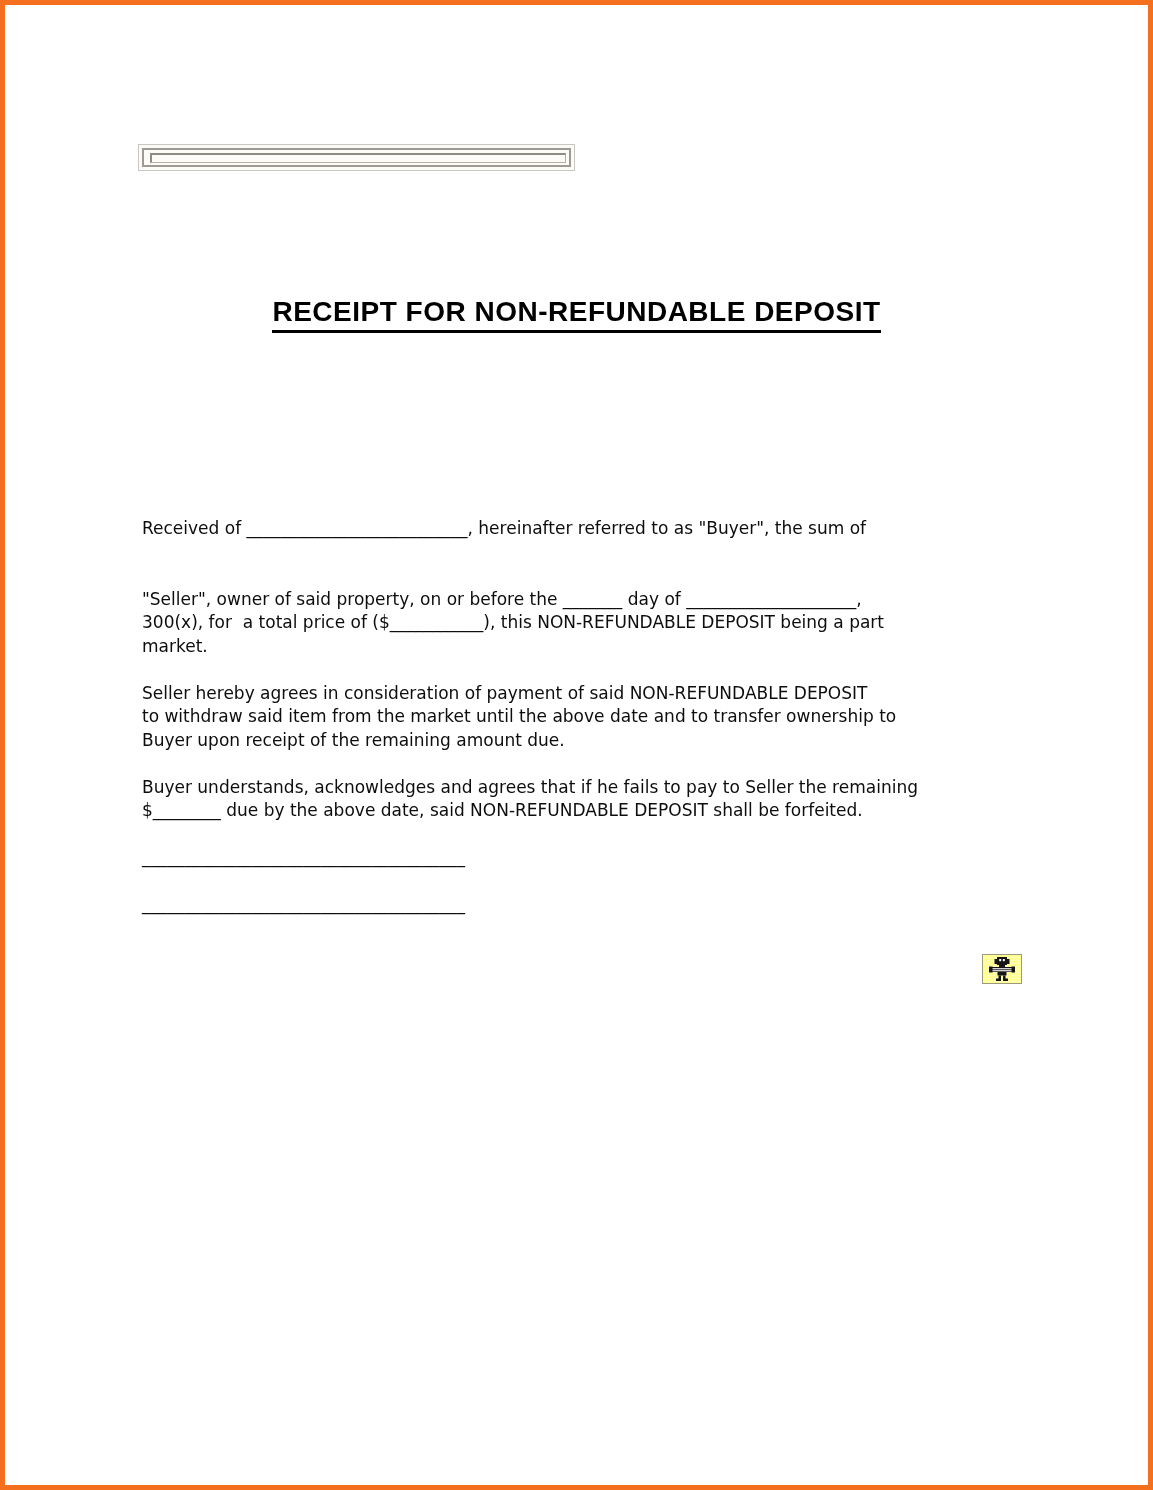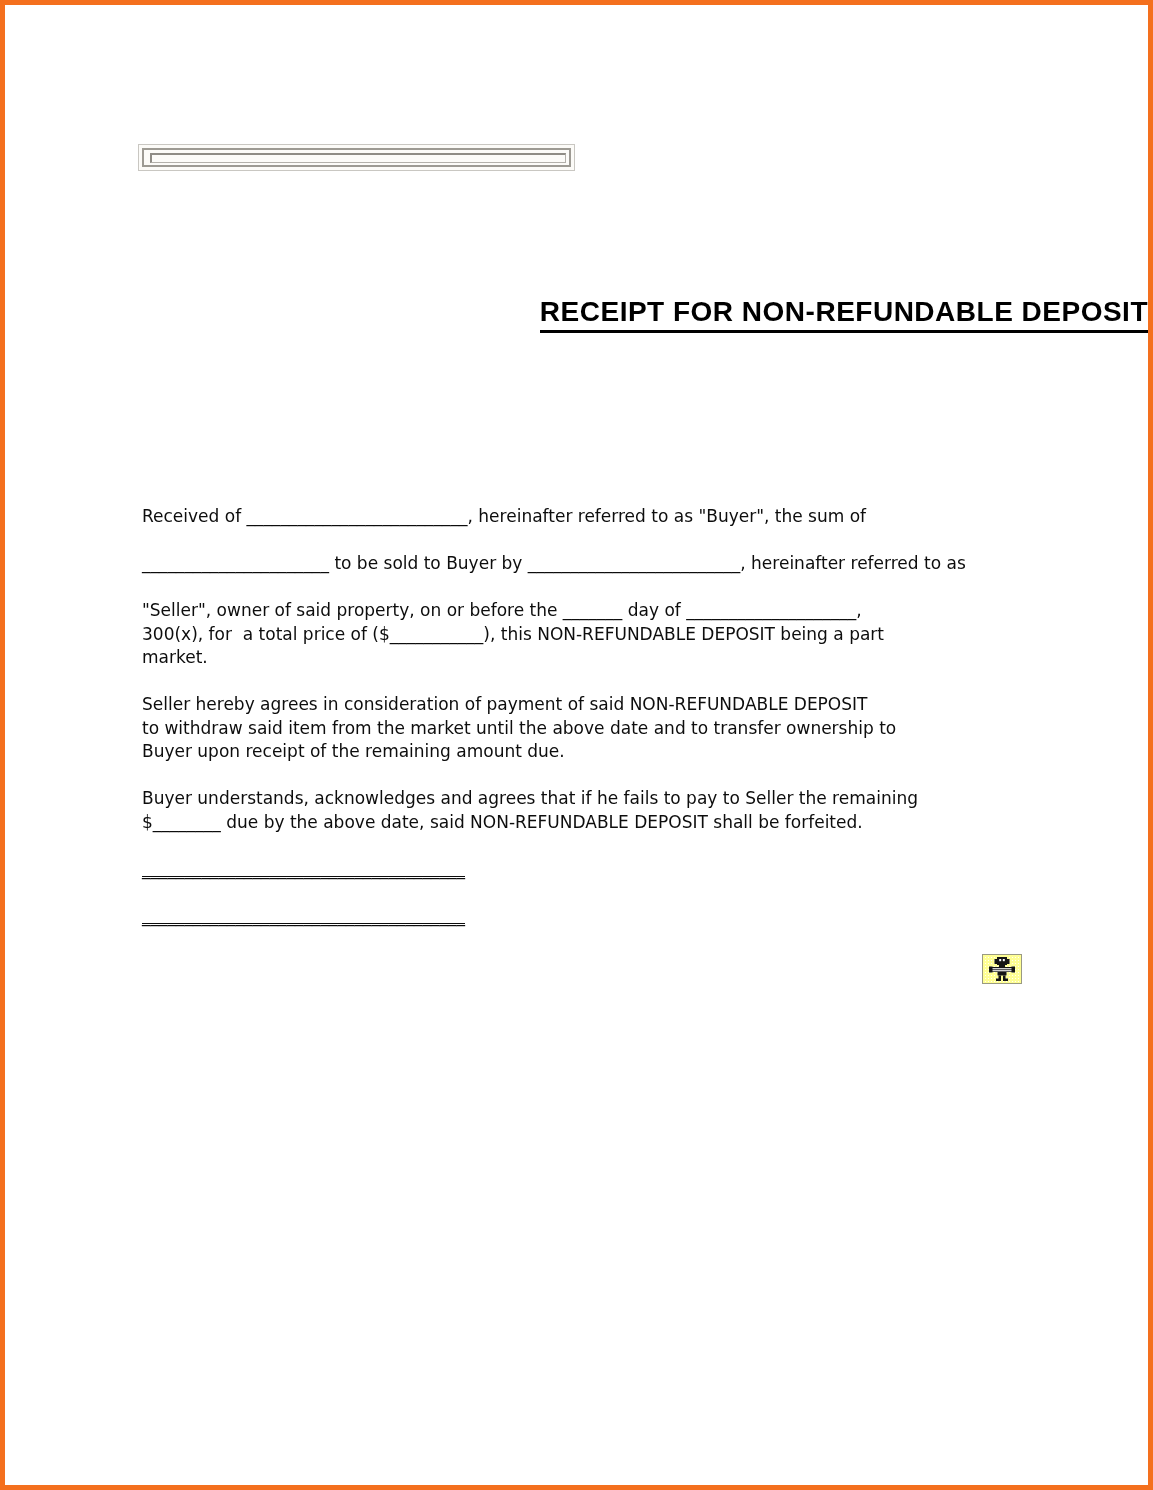--- a/index.html
+++ b/index.html
@@ -33,46 +33,45 @@
     width:100%; height:100%; box-sizing:border-box;
     border-top:2px solid #8f8c85;
     border-left:2px solid #8f8c85;
     border-right:1px solid #b3b0aa;
     border-bottom:1px solid #b3b0aa;
     background:#fcfbf8;
   }
 
   .title-row {
     position:absolute; left:0; top:291px; width:100%;
-    text-align:right;
+    text-align:center;
   }
   .doc-title {
     display:inline-block;
     font-family:"Liberation Sans", sans-serif;
     font-weight:bold;
     font-size:28px;
     letter-spacing:0.5px;
     color:#000000;
     border-bottom:3px solid #000000;
     padding-bottom:2px;
     white-space:pre;
   }
 
   .body-text {
     position:absolute; left:137px; top:496px; width:960px;
     font-size:17px; line-height:23.5px;
   }
   .body-text p { margin:23.5px 0 0 0; padding:0; }
-  .body-text p.first { margin-top:4px; }
+  .body-text p.first { margin-top:16px; }
   .line { white-space:pre; }
 
   .sig-line {
     margin:0; padding:0;
     white-space:pre;
-    text-decoration:underline;
   }
   .sig-1 { margin-top:26px; }
   .sig-2 { margin-top:26px; }
 
   .embedded-object {
     position:absolute; left:977px; top:949px;
     width:40px; height:30px;
     cursor:default;
   }
 </style>
@@ -89,21 +88,20 @@
 
   <div class="title-row">
     <span class="doc-title">RECEIPT FOR NON-REFUNDABLE DEPOSIT</span>
   </div>
 
   <div class="body-text">
 
     <p class="first">
       <span class="line">Received of __________________________, hereinafter referred to as "Buyer", the sum of</span><br>
       <br>
-      <span class="line">______________________ to be sold to Buyer by _________________________, hereinafter referred to as</span>
     </p>
 
     <p>
       <span class="line">"Seller", owner of said property, on or before the _______ day of ____________________,</span><br>
       <span class="line">300(x), for  a total price of ($___________), this NON-REFUNDABLE DEPOSIT being a part</span><br>
       <span class="line">market.</span>
     </p>
 
     <p>
       <span class="line">Seller hereby agrees in consideration of payment of said NON-REFUNDABLE DEPOSIT</span><br>

